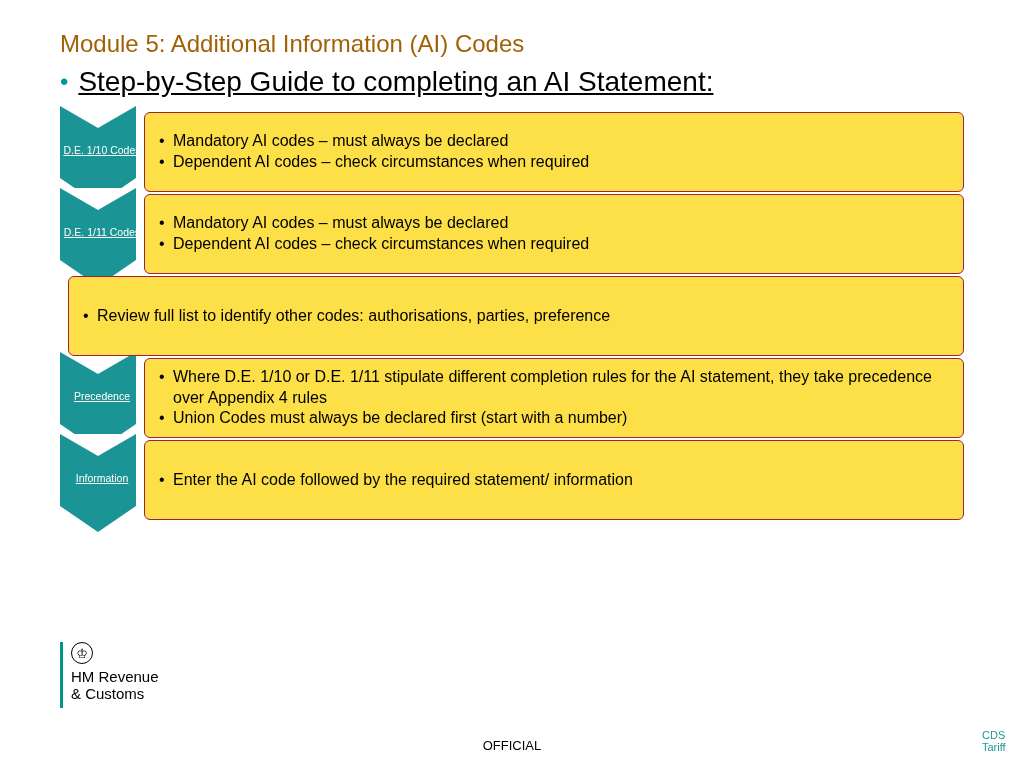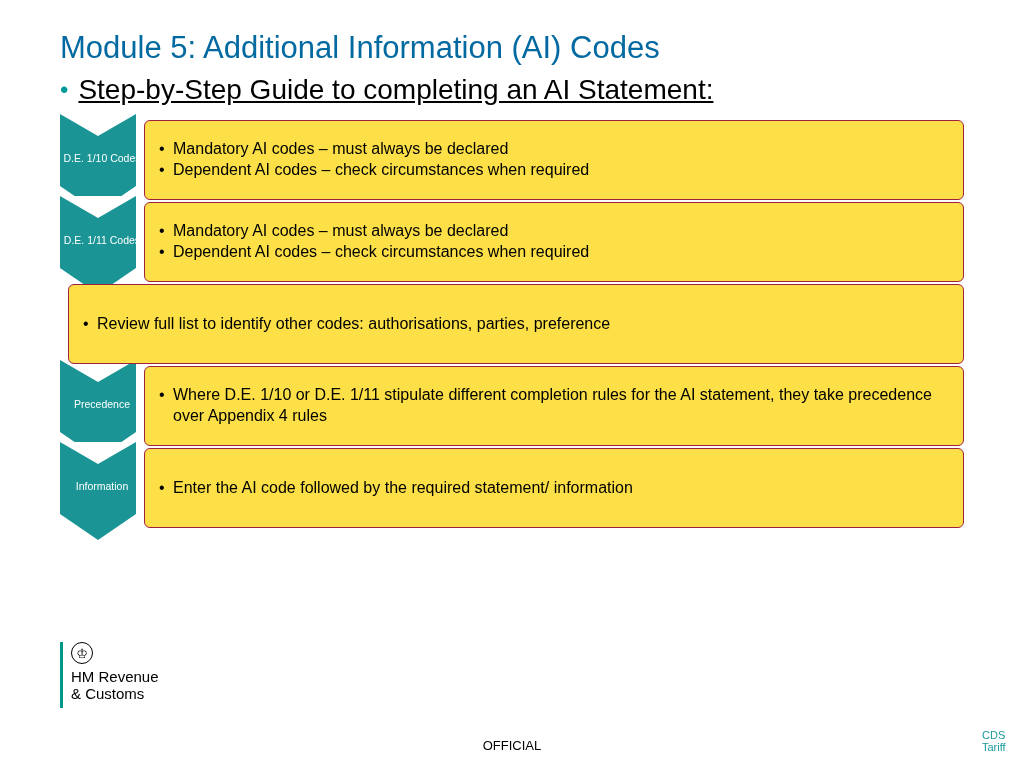--- a/index.html
+++ b/index.html
@@ -8,22 +8,22 @@
     height: 768px;
     font-family: Arial, sans-serif;
     background: #fff;
     position: relative;
     overflow: hidden;
   }
   .slide {
     padding: 30px 60px 0 60px;
   }
   .title {
-    color: #0369a1;
-    font-size: 31px;
+    color: #a16207;
+    font-size: 24px;
     font-weight: 400;
     margin-bottom: 8px;
   }
   .subtitle-row {
     display: flex;
     align-items: flex-start;
     margin-bottom: 14px;
   }
   .bullet-dot {
     color: #009999;
@@ -64,20 +64,21 @@
     position: absolute;
     top: 32px;
     left: 0;
     width: 84px;
     text-align: center;
     color: #fff;
     font-size: 10.5px;
     line-height: 1.2;
     z-index: 2;
     padding: 0 3px;
+    text-decoration: underline;
   }
   .step-box {
     flex: 1;
     border: 1.5px solid #a02040;
     border-radius: 6px;
     margin-left: 8px;
     padding: 16px 14px;
     display: flex;
     flex-direction: column;
     justify-content: center;
@@ -210,20 +211,21 @@
         <div class="chevron">
     <svg viewBox="0 0 76 98" preserveAspectRatio="none">
       <polygon points="0,0 76,0 76,72 38,98 0,72" fill="#1a9494"></polygon>
       <polygon points="0,0 38,22 76,0" fill="#fff"></polygon>
     </svg>
     <div class="chevron-label">Precedence</div>
   </div>
         <div class="step-box">
           <ul>
             <li>Where D.E. 1/10 or D.E. 1/11 stipulate different completion rules for the AI statement, they take precedence over Appendix 4 rules</li>
+            <li>Union Codes must always be declared first (start with a number)</li>
           </ul>
         </div>
       </div>
       <div class="step-row">
         <div class="chevron">
     <svg viewBox="0 0 76 98" preserveAspectRatio="none">
       <polygon points="0,0 76,0 76,72 38,98 0,72" fill="#1a9494"></polygon>
       <polygon points="0,0 38,22 76,0" fill="#fff"></polygon>
     </svg>
     <div class="chevron-label">Information</div>

